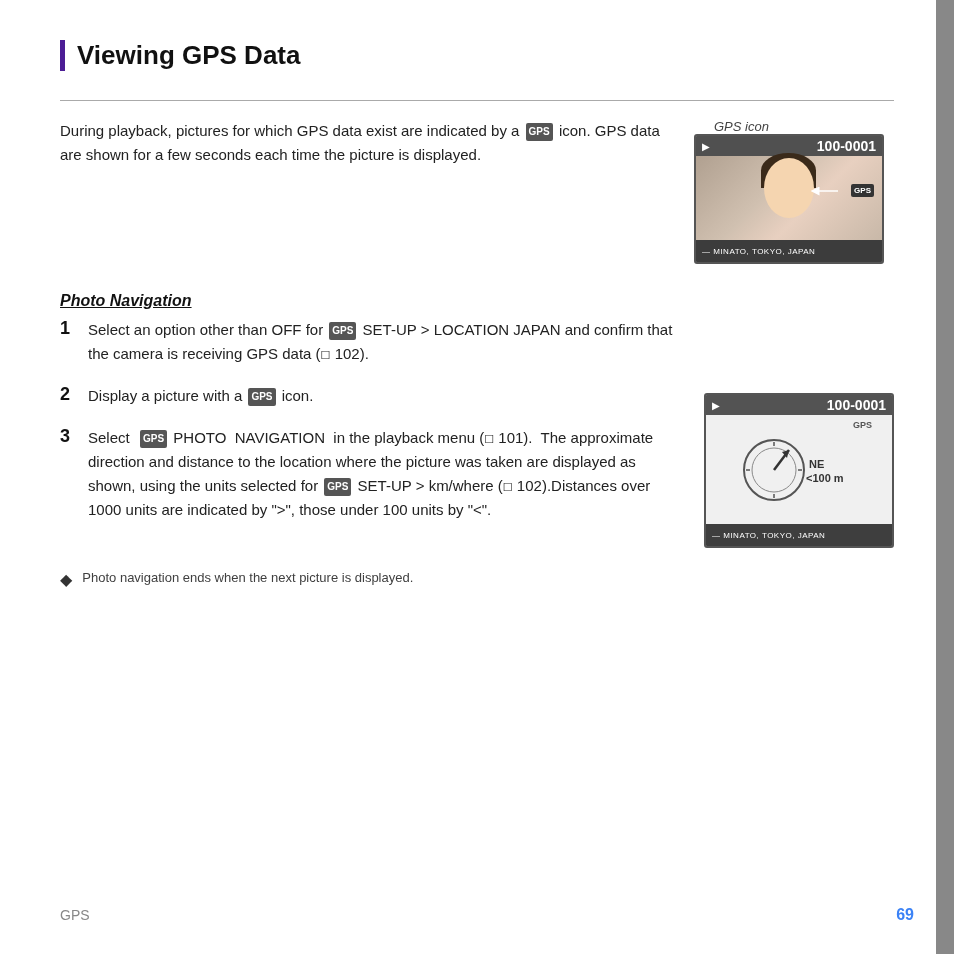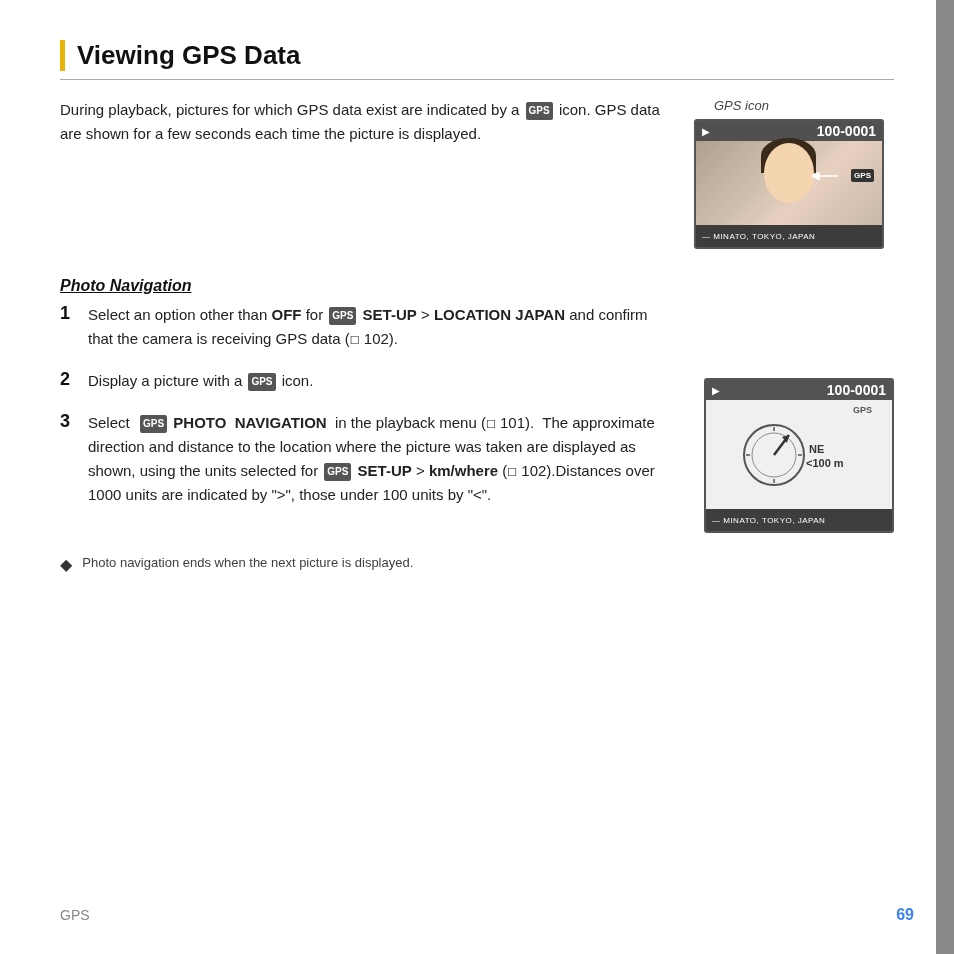--- a/index.html
+++ b/index.html
@@ -26,23 +26,23 @@
       position: absolute;
       right: 0;
       top: 0;
       width: 18px;
       height: 954px;
       background: #888;
     }
 
     
     .title-section {
-      border-left: 5px solid #eab308;
+      border-left: 5px solid #4c1d95;
       padding-left: 12px;
-      margin-bottom: 8px;
+      margin-bottom: 29px;
       display: flex;
       align-items: flex-start;
     }
 
     .page-title {
       font-size: 26px;
       font-weight: bold;
       color: #111;
     }
 
@@ -65,21 +65,20 @@
       width: 200px;
       display: flex;
       flex-direction: column;
       align-items: flex-start;
     }
 
     .gps-icon-label {
       font-style: italic;
       font-size: 13px;
       color: #444;
-      margin-bottom: 6px;
       margin-left: 20px;
     }
 
     
     .camera-screen {
       width: 190px;
       height: 130px;
       background: #c8c8c8;
       border: 2px solid #555;
       border-radius: 3px;
@@ -222,21 +221,21 @@
       min-width: 16px;
     }
 
     .step-content {
       font-size: 15px;
       line-height: 1.6;
       color: #222;
     }
 
     .bold-text {
-      font-weight: bold;
+      font-weight: normal;
     }
 
     .gps-badge-inline {
       display: inline-block;
       background: #555;
       color: #fff;
       font-size: 10px;
       font-weight: bold;
       padding: 1px 3px;
       border-radius: 2px;

